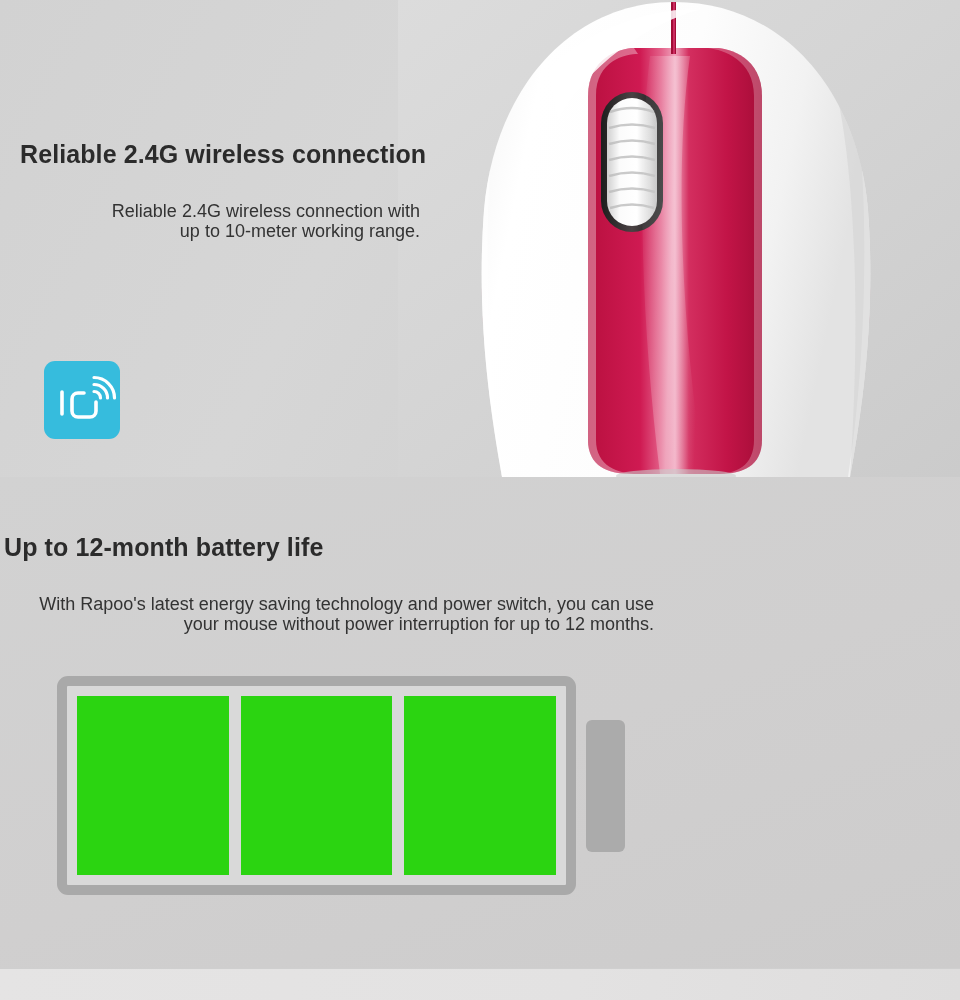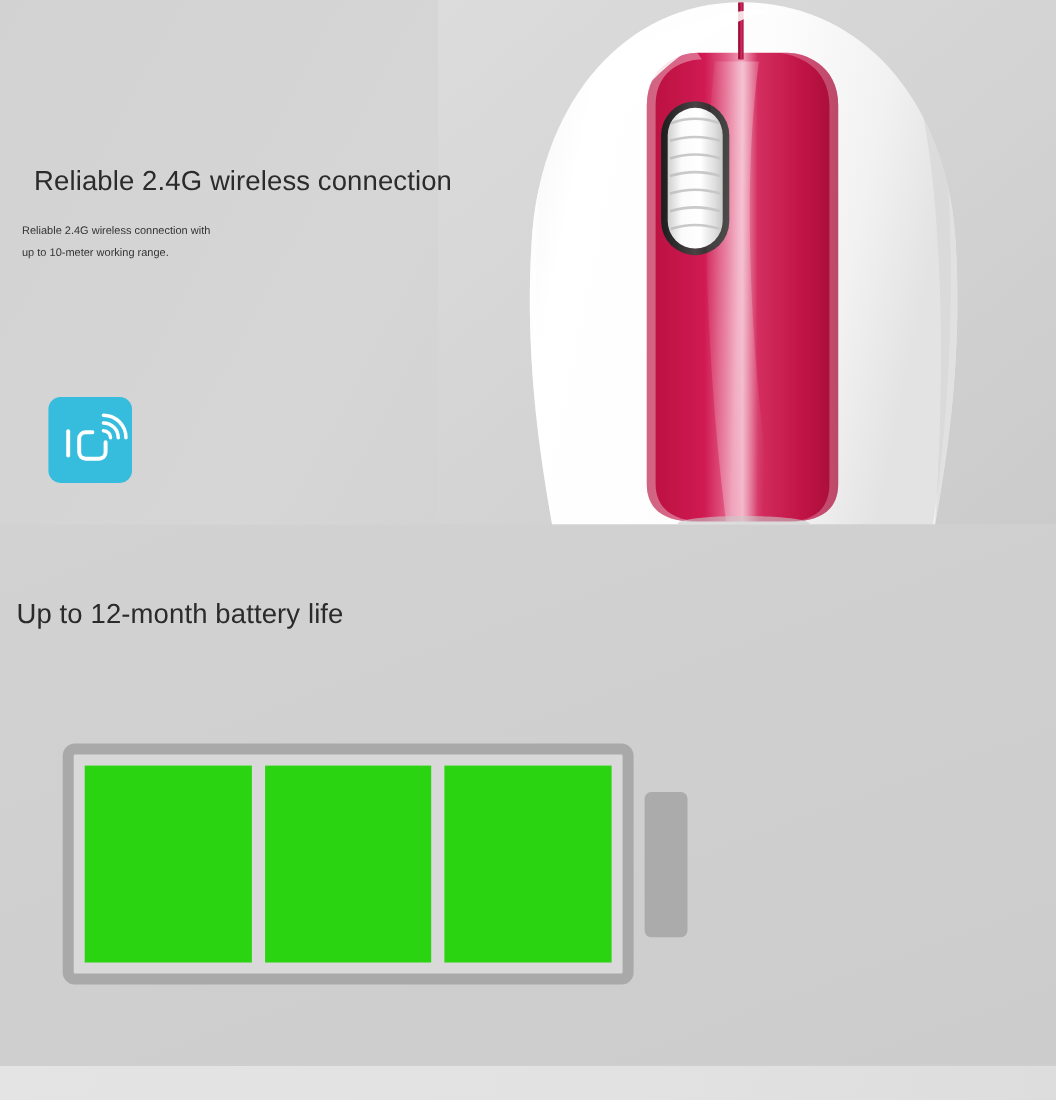--- a/index.html
+++ b/index.html
@@ -12,25 +12,25 @@
   .page{position:relative;width:960px;height:1000px;overflow:hidden;}
 
   
   .sec1{
     position:absolute;left:0;top:0;width:960px;height:477px;
     background:linear-gradient(118deg,#d2d2d2 0%,#d6d6d6 38%,#d0d0d0 72%,#cccccc 100%);
     overflow:hidden;
   }
   .sec1-text{position:absolute;left:20px;top:139px;width:420px;}
   .h-title{
-    font-size:25px;color:#2b2b2b;font-weight:400;letter-spacing:.1px;
-    line-height:30px;margin:11px;white-space:nowrap;
+    font-size:25px;color:#2b2b2b;font-weight:700;letter-spacing:.1px;
+    line-height:30px;margin:0;white-space:nowrap;
   }
   .h-body{
-    margin:0;font-size:10px;color:#333;line-height:20px;font-weight:400;
+    margin:0;font-size:18px;color:#333;line-height:20px;font-weight:400;text-align:right;
   }
   .sec1-body{position:absolute;left:20px;top:201px;width:400px;}
 
   
   .wifi-tile{
     position:absolute;left:44px;top:361px;width:76px;height:78px;
     background:#36bcdd;border-radius:11px;
   }
   .wifi-tile svg{display:block;width:76px;height:78px;}
 
@@ -203,20 +203,24 @@
       </svg>
     </div>
 
   </div>
 
   <div class="sec2">
 
     <div class="sec2-text">
       <h2 class="h-title">Up to 12-month battery life</h2>
     </div>
+    <div class="sec2-body">
+      <p class="h-body">With Rapoo's latest energy saving technology and power switch, you can use</p>
+      <p class="h-body">your mouse without power interruption for up to 12 months.</p>
+    </div>
 
     <div class="battery">
       <div class="bat-shell"></div>
       <div class="bat-inner">
         <div class="bat-bar"></div>
         <div class="bat-bar"></div>
         <div class="bat-bar"></div>
       </div>
     </div>
     <div class="bat-nub" style="top: 242.5px; left: 586px;"></div>

